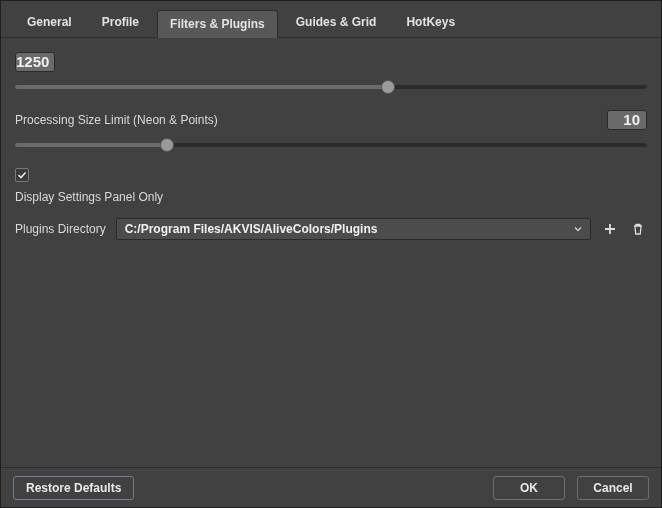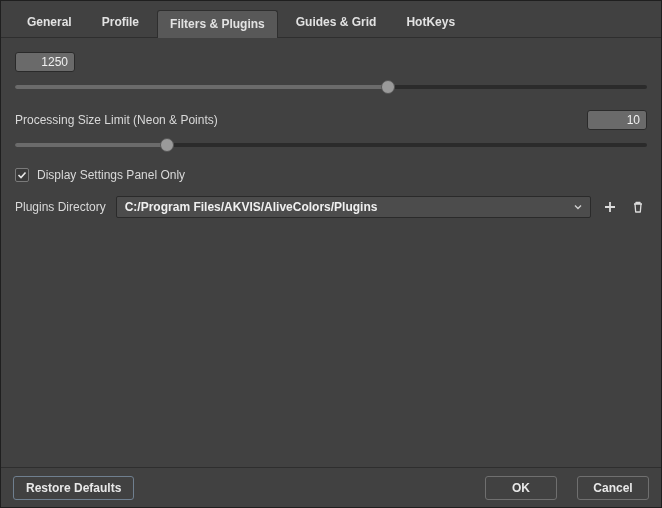--- a/index.html
+++ b/index.html
@@ -51,30 +51,30 @@
     padding: 14px 14px 8px 14px;
     overflow: hidden;
   }
 
   .row-label-value {
     display: flex; align-items: center; justify-content: space-between;
     margin-bottom: 6px;
   }
   .row-label-value .label { color: #d9d9d9; font-size: 12px; }
   .value-box {
-    width: 60px; height: 20px;
+    width: 40px; height: 20px;
     background: #6a6a6a;
     border: 1px solid #2a2a2a;
     border-radius: 3px;
     color: #f0f0f0;
     text-align: right;
     padding-right: 6px;
-    font-size: 12px;
+    font-size: 15px;
     line-height: 18px;
-    font-weight: 400;
+    font-weight: 700;
   }
 
   .slider {
     position: relative;
     height: 18px;
     margin-bottom: 14px;
   }
   .slider .track {
     position: absolute; left: 0; right: 0; top: 7px;
     height: 4px; background: #2b2b2b; border-radius: 2px;
@@ -85,22 +85,23 @@
   }
   .slider .thumb {
     position: absolute; top: 2px;
     width: 14px; height: 14px; border-radius: 50%;
     background: #9a9a9a;
     border: 1px solid #555;
     transform: translateX(-50%);
   }
 
   .checkbox-row {
-    display: flex; align-items: flex-end; gap: 8px;
+    display: flex; align-items: flex-start; gap: 8px;
     margin: 4px 0 14px 0;
+    flex-direction: column;
   }
   .checkbox {
     width: 14px; height: 14px;
     border: 1px solid #7a7a7a;
     background: #3a3a3a;
     border-radius: 2px;
     display:flex; align-items:center; justify-content:center;
   }
   .checkbox svg { display:block; }
 
@@ -127,21 +128,21 @@
   .icon-btn {
     width: 18px; height: 18px; display:flex; align-items:center; justify-content:center;
     cursor:pointer;
   }
 
   .footer {
     height: 40px;
     border-top: 1px solid #2e2e2e;
     display: flex; align-items: center;
     padding: 0 12px;
-    gap: 20px;
+    gap: 12px;
   }
   .footer .spacer { flex: 1; }
   .btn {
     height: 24px;
     min-width: 72px;
     padding: 0 12px;
     background: #414141;
     border: 1px solid #6f6f6f;
     border-radius: 3px;
     color: #e8e8e8;

